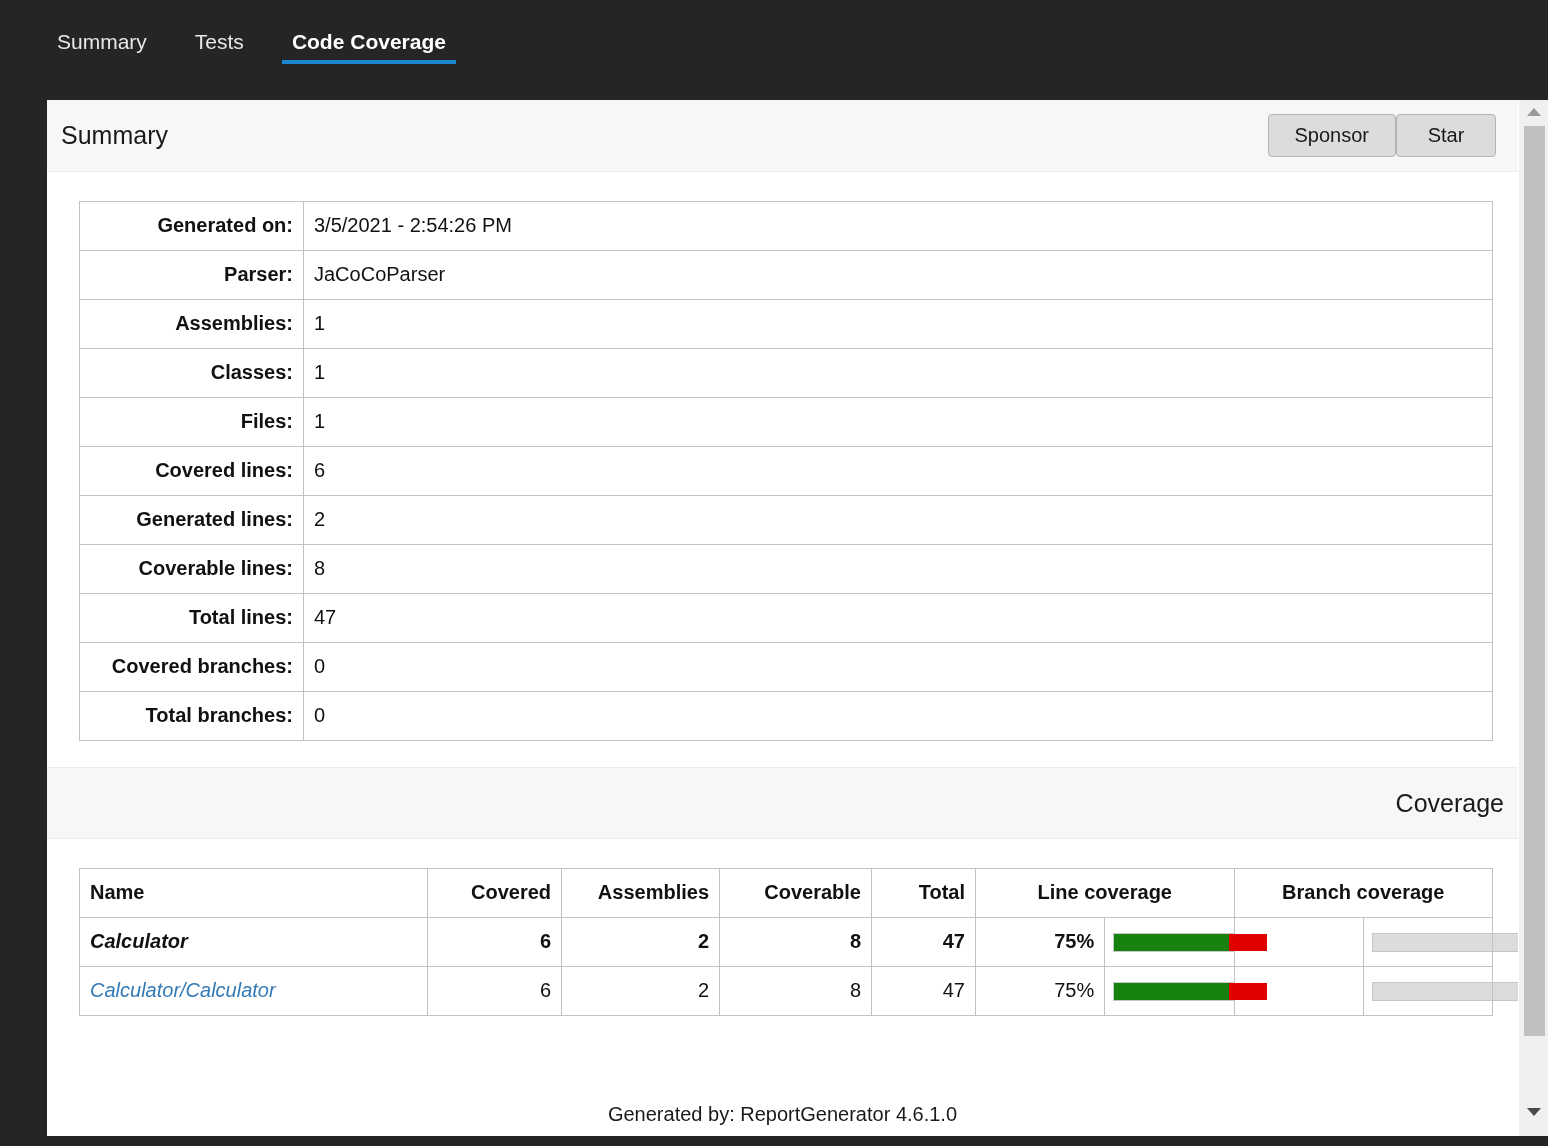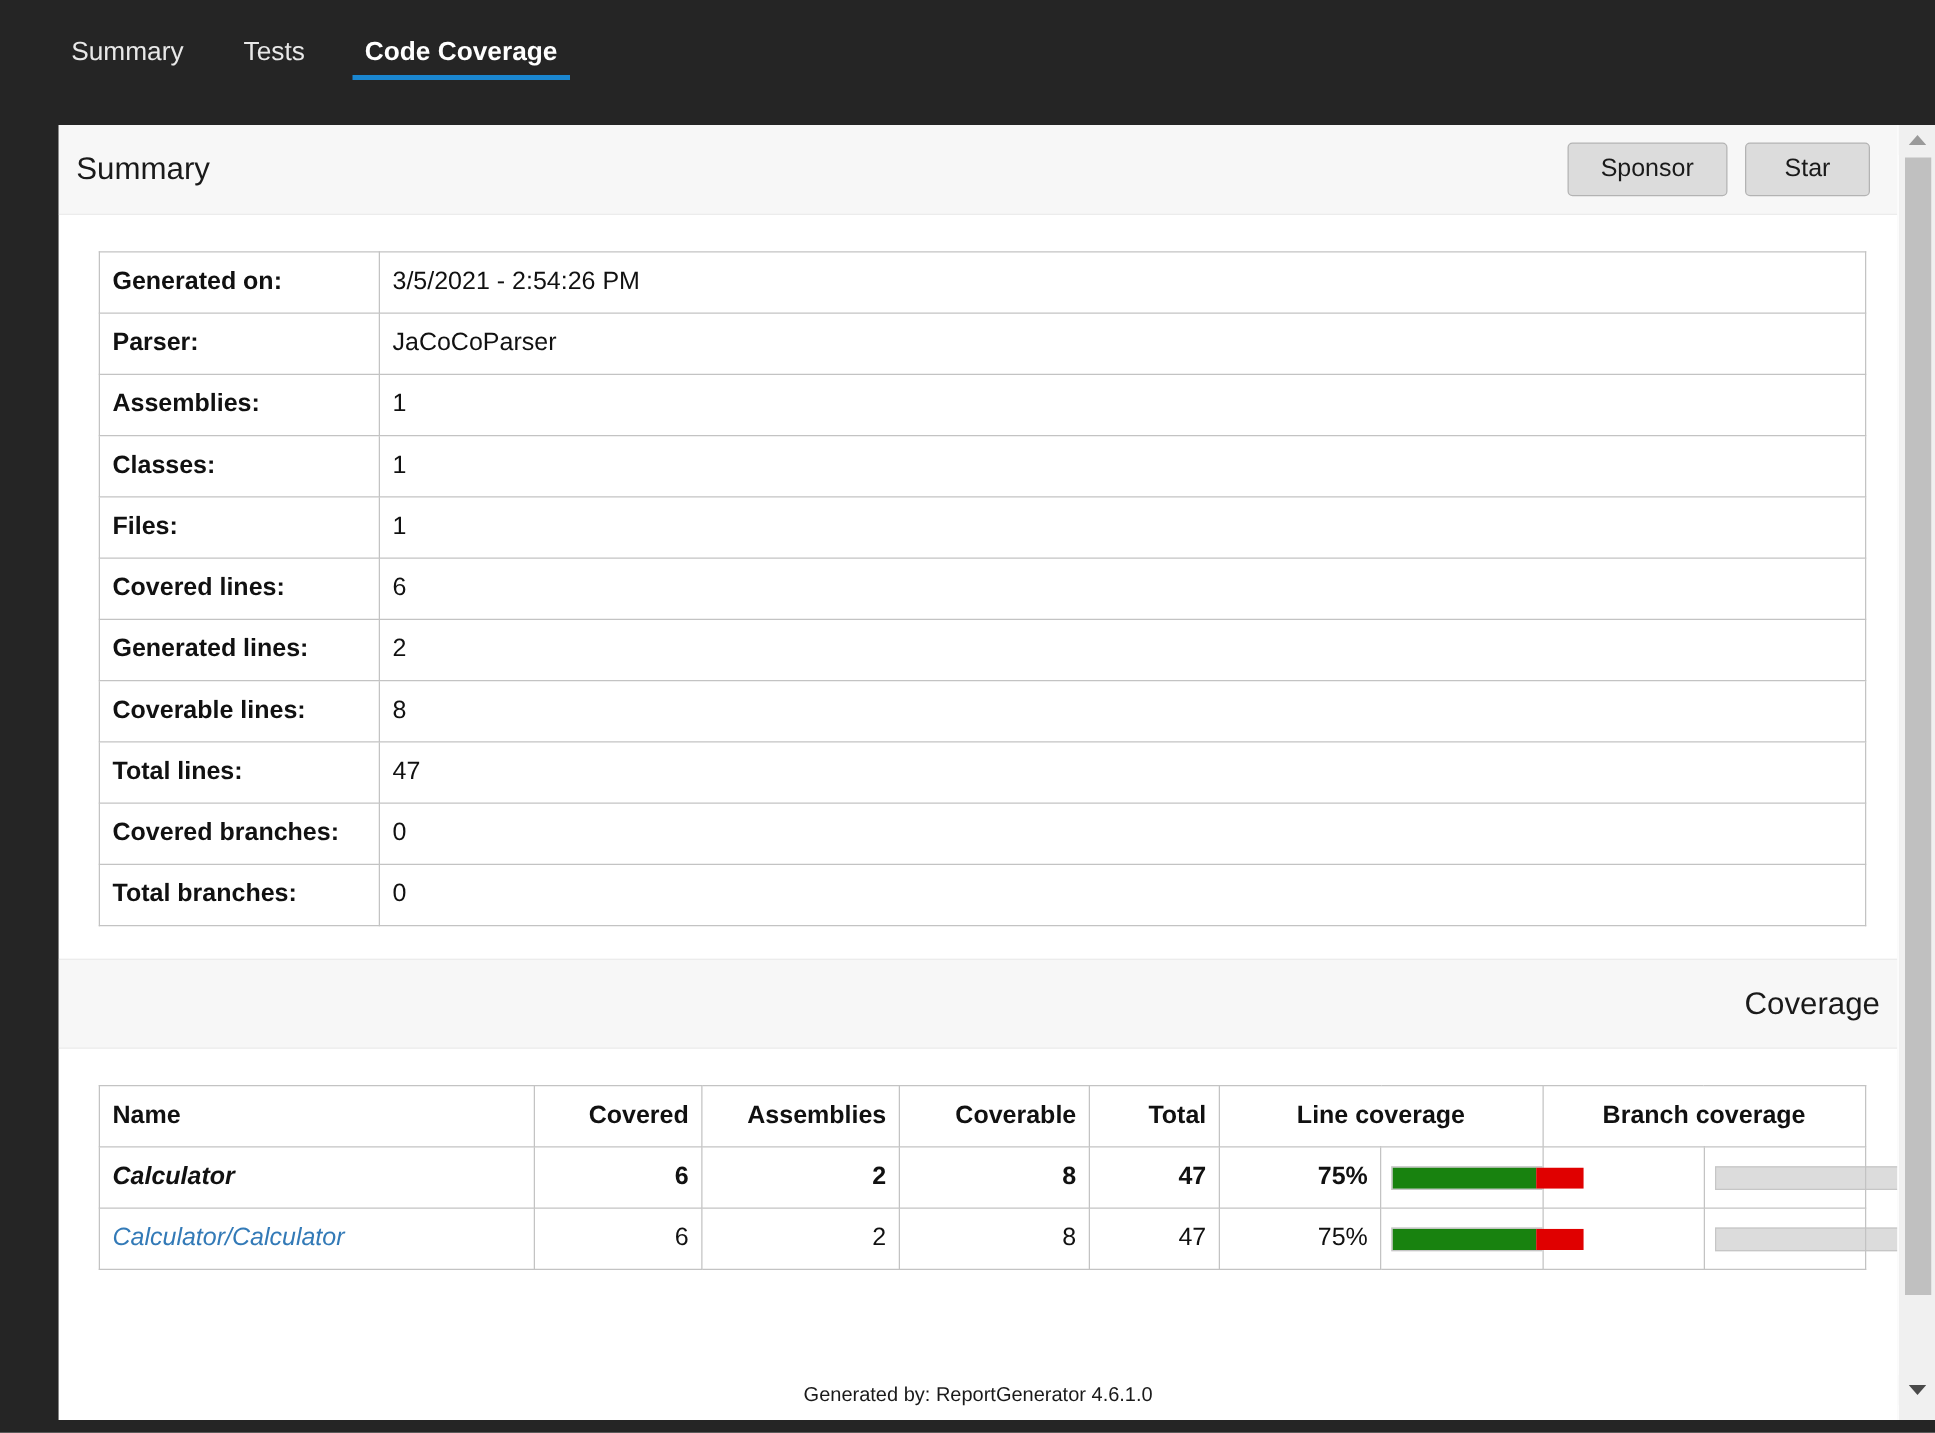--- a/index.html
+++ b/index.html
@@ -63,21 +63,21 @@
     display: flex;
     align-items: center;
     padding: 0 14px 0 14px;
   }
   .section-title {
     font-size: 25px;
     color: #1a1a1a;
     font-weight: 400;
     flex: 1;
   }
-  .head-buttons { display: flex; gap: 14px; padding-right: 8px; }
+  .head-buttons { display: flex; padding-right: 8px; }
   .btn {
     background: #dcdcdc;
     border: 1px solid #b3b3b3;
     border-radius: 4px;
     color: #1a1a1a;
     font-size: 20px;
     font-family: "Liberation Sans", sans-serif;
     padding: 9px 26px;
     min-width: 100px;
     cursor: pointer;
@@ -96,20 +96,21 @@
     color: #111;
     padding: 12px 10px 13px 10px;
     background: #fff;
   }
 
   
   .summary td.k {
     font-weight: bold;
     width: 224px;
     white-space: nowrap;
+    text-align: right;
   }
   .summary td.v { font-weight: 400; }
 
   
   .coverage th {
     font-weight: bold;
     text-align: right;
     font-size: 20px;
     padding: 13px 10px;
   }
@@ -131,21 +132,21 @@
   .bar .green { background: #18820f; height: 100%; float: left; }
   .bar .red { background: #e00000; height: 100%; float: left; }
   .pct { width: 90px; }
   .blankcell { width: 97px; }
 
   
   .footer {
     position: absolute;
     left: 0; right: 0; bottom: 10px;
     text-align: center;
-    font-size: 16px;
+    font-size: 20px;
     color: #1a1a1a;
   }
 
   
   .scrollbar {
     width: 30px;
     background: #f0f0f0;
     position: relative;
     border-left: 1px solid #ffffff;
   }

